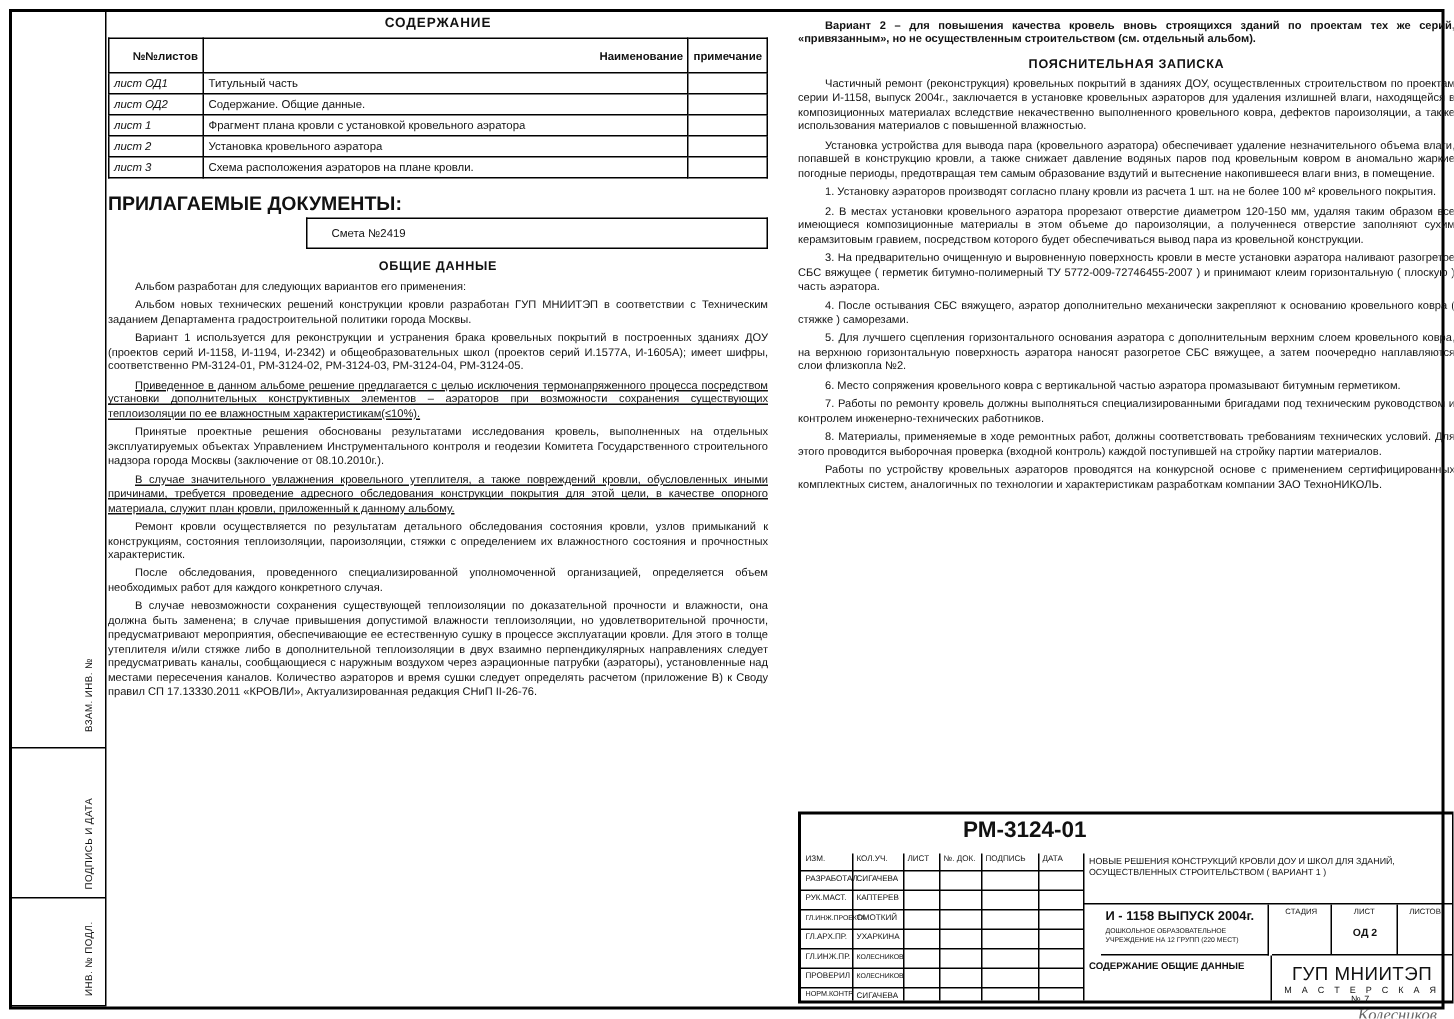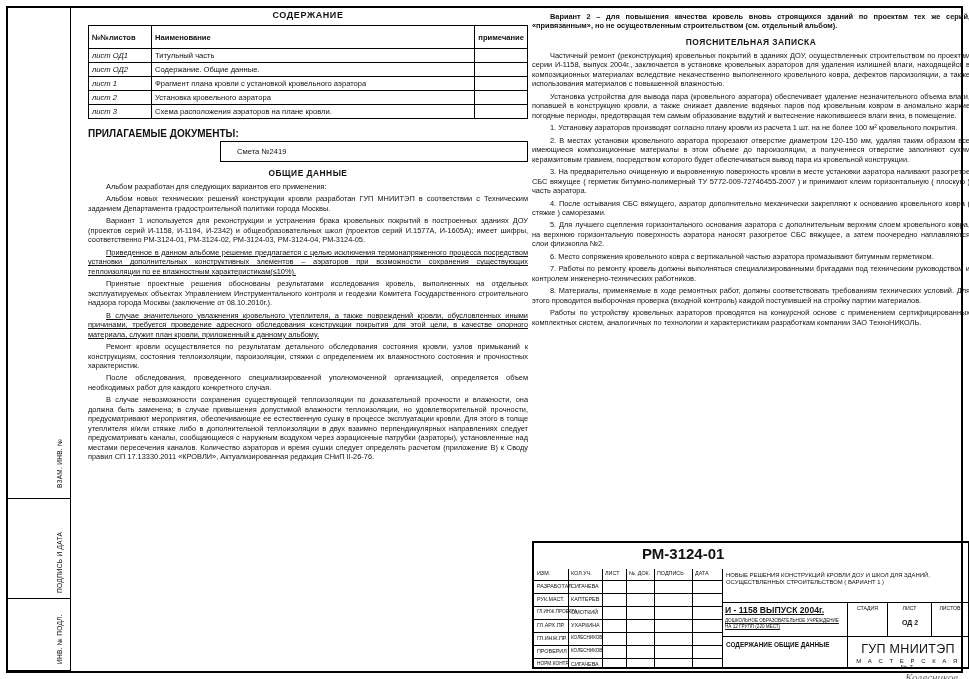--- a/index.html
+++ b/index.html
@@ -3,30 +3,30 @@
 <meta charset="utf-8">
 <style>
   html,body{margin:0;padding:0;background:#fff;}
   body{width:969px;height:679px;font-family:"Liberation Sans",sans-serif;color:#111;}
   .page{position:relative;width:969px;height:679px;box-sizing:border-box;}
   .frame{position:absolute;left:6px;top:6px;right:6px;bottom:6px;border:2px solid #000;}
   .leftbar{position:absolute;left:8px;top:8px;width:62px;bottom:8px;border-right:1px solid #000;}
   .leftbar .seg{position:absolute;left:0;right:0;border-bottom:1px solid #000;}
   .vtext{position:absolute;transform-origin:0 0;transform:rotate(-90deg);white-space:nowrap;font-size:6.5px;letter-spacing:.3px;}
   .content{position:absolute;left:72px;top:10px;right:10px;bottom:10px;}
-  .col-left{position:absolute;left:16px;top:0;width:440px;}
+  .col-left{position:absolute;left:0;top:0;width:440px;}
   .col-right{position:absolute;left:460px;top:0;width:438px;}
   .ctr{text-align:center;}
   h1.sec{font-size:9px;font-weight:bold;margin:0 0 5px 0;letter-spacing:.6px;}
   table.toc{border-collapse:collapse;width:100%;font-size:7.6px;}
   table.toc th,table.toc td{border:1px solid #000;padding:2px 3px;vertical-align:middle;}
-  table.toc th{font-weight:bold;text-align:left;height:18px;}
+  table.toc th{font-weight:bold;text-align:right;height:18px;}
   table.toc td.num{width:56px;font-style:italic;}
   table.toc td.rem{width:44px;font-size:5.2px;text-align:center;color:#333;}
-  .docs-title{font-size:10px;font-weight:bold;margin:9px 0 2px 0;}
+  .docs-title{font-size:13px;font-weight:bold;margin:9px 0 2px 0;}
   table.docs{border-collapse:collapse;width:100%;font-size:7.6px;}
   table.docs td{border:1px solid #000;padding:2px 16px;height:15px;}
   table.docs td.blank{width:100px;border:none;}
   .body-text{font-size:7.4px;line-height:1.28;text-align:justify;margin:4px 0 0 0;}
   .body-text p{margin:0 0 3px 0;text-indent:18px;}
   .b{font-weight:bold;}
   .u{text-decoration:underline;}
   .hdr-center{text-align:center;font-weight:bold;font-size:8.4px;margin:6px 0 4px 0;letter-spacing:.5px;}
   
   .titleblock{position:absolute;left:460px;bottom:0;width:438px;height:128px;border:2px solid #000;box-sizing:border-box;}
@@ -36,21 +36,21 @@
   .tb-left .hrow{position:absolute;left:0;right:0;border-bottom:1px solid #000;font-size:5.2px;}
   .tb-left .c1{position:absolute;left:0;width:34px;top:0;bottom:0;border-right:1px solid #000;}
   .tb-left .c2{position:absolute;left:34px;width:34px;top:0;bottom:0;border-right:1px solid #000;}
   .tb-left .c3{position:absolute;left:68px;width:24px;top:0;bottom:0;border-right:1px solid #000;}
   .tb-left .c4{position:absolute;left:92px;width:28px;top:0;bottom:0;border-right:1px solid #000;}
   .tb-left .c5{position:absolute;left:120px;width:38px;top:0;bottom:0;border-right:1px solid #000;}
   .tb-left .c6{position:absolute;left:158px;right:0;top:0;bottom:0;}
   .cell{font-size:5.4px;padding:1px 2px;white-space:nowrap;overflow:hidden;}
   .tb-right{position:absolute;left:188px;right:0;top:0;bottom:0;}
   .tb-name{position:absolute;left:0;right:0;top:0;height:34px;border-bottom:1px solid #000;font-size:5.9px;padding:3px 4px;box-sizing:border-box;line-height:1.25;}
-  .tb-ser{position:absolute;left:0;top:34px;width:126px;height:34px;border-bottom:1px solid #000;border-right:1px solid #000;box-sizing:border-box;padding:2px 3px;text-decoration:underline;}
+  .tb-ser{position:absolute;left:12px;top:34px;width:112px;height:34px;border-bottom:1px solid #000;border-right:1px solid #000;box-sizing:border-box;padding:2px 3px;}
   .tb-stage{position:absolute;left:126px;top:34px;right:0;height:34px;border-bottom:1px solid #000;box-sizing:border-box;}
   .tb-stage .sc{position:absolute;top:0;bottom:0;border-right:1px solid #000;box-sizing:border-box;font-size:5.2px;text-align:center;padding-top:2px;}
   .tb-bot{position:absolute;left:0;right:0;top:68px;bottom:0;}
   .tb-bot .l{position:absolute;left:0;top:0;width:126px;bottom:0;border-right:1px solid #000;box-sizing:border-box;padding:4px 4px;font-size:6.4px;font-weight:bold;line-height:1.3;}
   .tb-bot .r{position:absolute;left:126px;top:0;right:0;bottom:0;box-sizing:border-box;padding:5px 4px;text-align:center;}
   .org{font-size:12.5px;font-weight:normal;letter-spacing:.3px;}
   .org2{font-size:6px;letter-spacing:2.5px;margin-top:2px;}
   .sign{position:absolute;font-family:"Liberation Serif",serif;font-style:italic;color:#333;font-size:11px;opacity:.75;}
 </style>
 </head>

